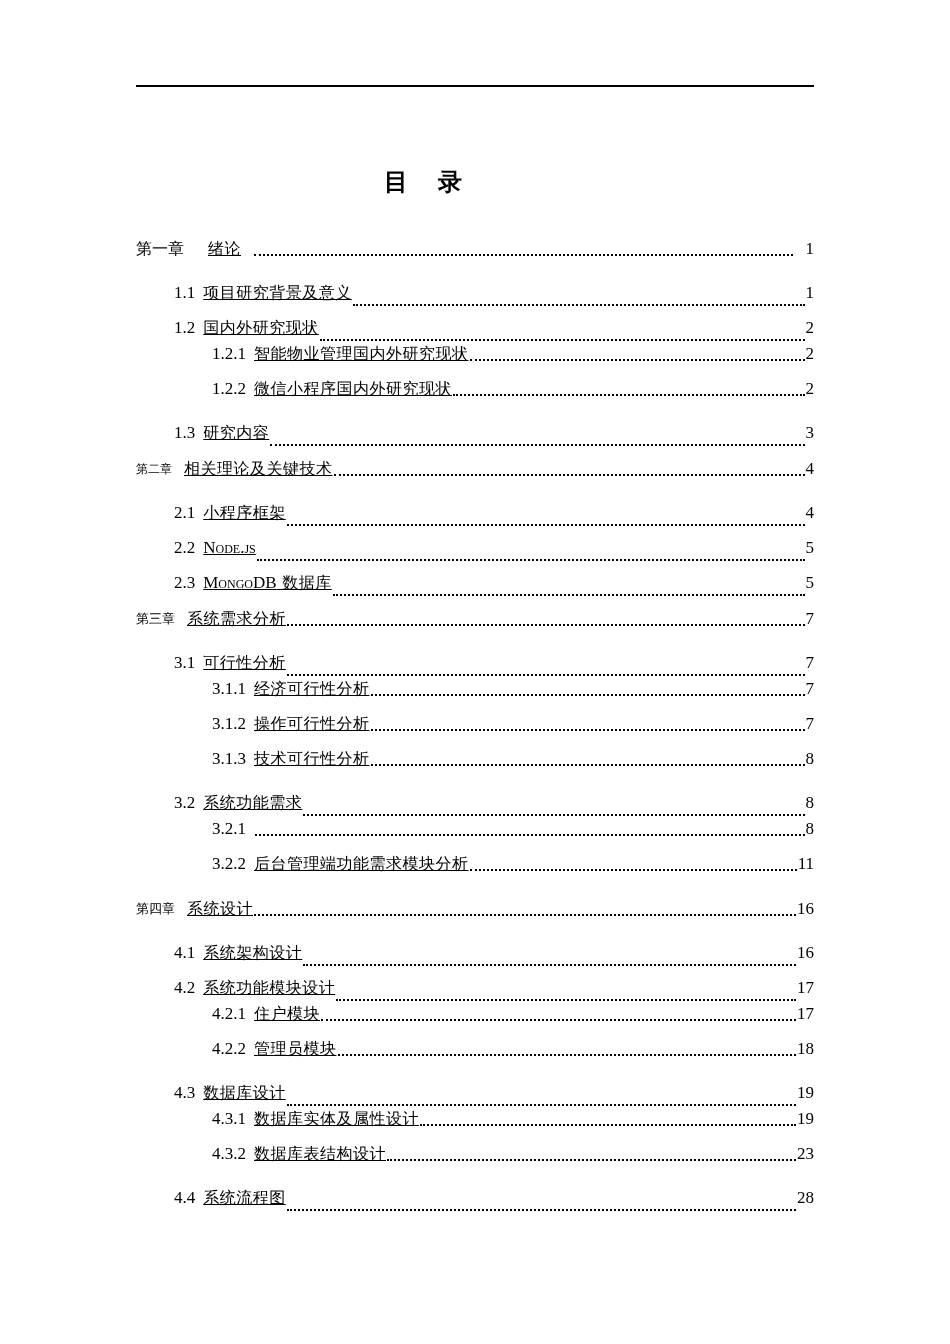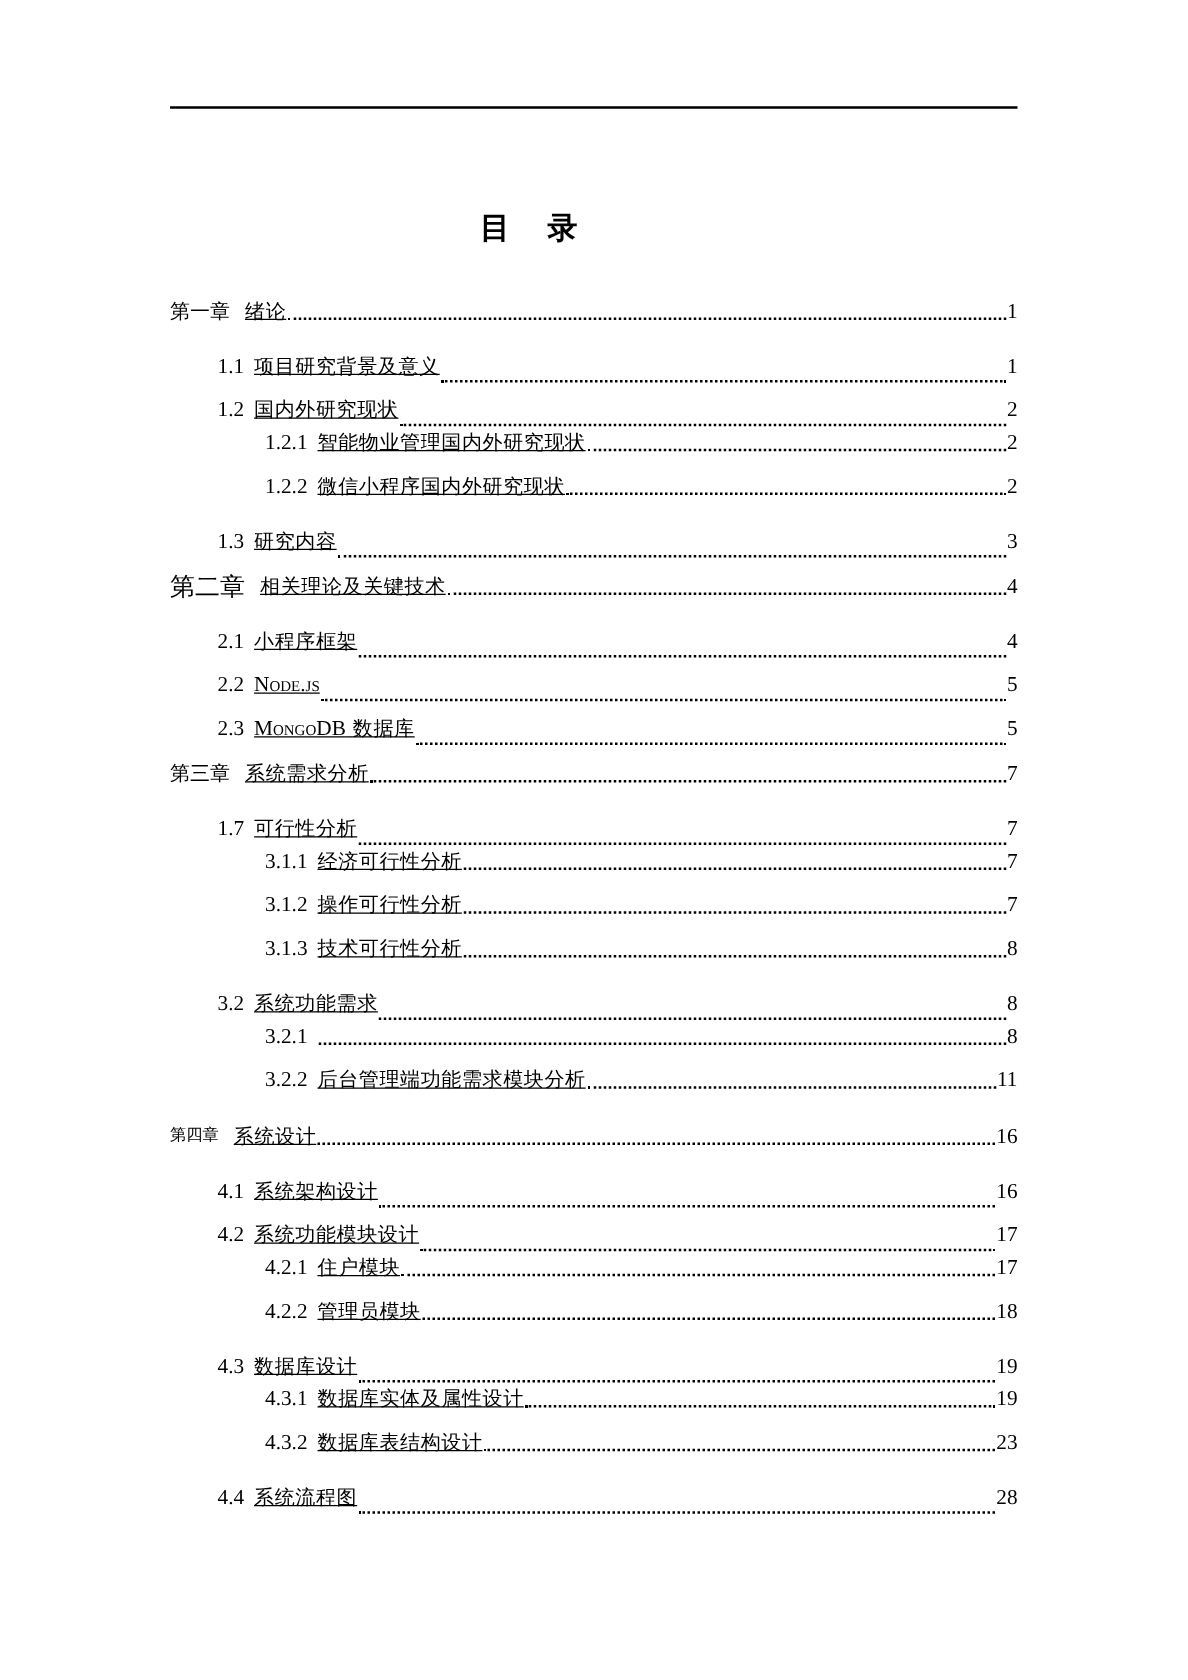--- a/index.html
+++ b/index.html
@@ -45,21 +45,21 @@
     .toc-entry {
       position: relative;
       height: 35px;
       display: flex;
       align-items: flex-start;
       font-size: 17px;
       line-height: 26px;
       white-space: nowrap;
     }
     .toc-entry.chapter { margin-top: 10px; }
-    .toc-entry.chapter.first { margin-top: 0; }
+    .toc-entry.chapter.first { margin-top: 0; gap: 12px; }
     .toc-entry.level-2 { padding-left: 38px; align-items: flex-end; }
     .toc-entry.level-3 { padding-left: 76px; }
     .toc-entry .num {
       font-family: "Liberation Serif", serif;
       margin-right: 8px;
     }
     .toc-entry .label {
       font-family: "DejaVu Sans", "Liberation Sans", sans-serif;
       font-size: 16px;
       letter-spacing: 0.5px;
@@ -127,21 +127,21 @@
     <span class="page">2</span>
   </div>
   <div class="toc-entry level-2">
     <span class="num">1.3</span>
     <span class="label">研究内容</span>
     <span class="leader"></span>
     <span class="page">3</span>
   </div>
 
   <div class="toc-entry chapter">
-    <span class="num" style="font-family:'DejaVu Sans',sans-serif;font-size:20px;margin-right:12px;">第二章</span>
+    <span class="num" style="font-family:'DejaVu Sans',sans-serif;font-size:12px;margin-right:12px;">第二章</span>
     <span class="label">相关理论及关键技术</span>
     <span class="leader"></span>
     <span class="page">4</span>
   </div>
   <div class="toc-entry level-2">
     <span class="num">2.1</span>
     <span class="label">小程序框架</span>
     <span class="leader"></span>
     <span class="page">4</span>
   </div>
@@ -152,27 +152,27 @@
     <span class="page">5</span>
   </div>
   <div class="toc-entry level-2">
     <span class="num">2.3</span>
     <span class="label"><span class="latin">MongoDB</span><span> 数据库</span></span>
     <span class="leader"></span>
     <span class="page">5</span>
   </div>
 
   <div class="toc-entry chapter">
-    <span class="num" style="font-family:'DejaVu Sans',sans-serif;font-size:16px;margin-right:12px;">第三章</span>
+    <span class="num" style="font-family:'DejaVu Sans',sans-serif;font-size:13px;margin-right:12px;">第三章</span>
     <span class="label">系统需求分析</span>
     <span class="leader"></span>
     <span class="page">7</span>
   </div>
   <div class="toc-entry level-2">
-    <span class="num">1.7</span>
+    <span class="num">3.1</span>
     <span class="label">可行性分析</span>
     <span class="leader"></span>
     <span class="page">7</span>
   </div>
   <div class="toc-entry level-3">
     <span class="num">3.1.1</span>
     <span class="label">经济可行性分析</span>
     <span class="leader"></span>
     <span class="page">7</span>
   </div>

